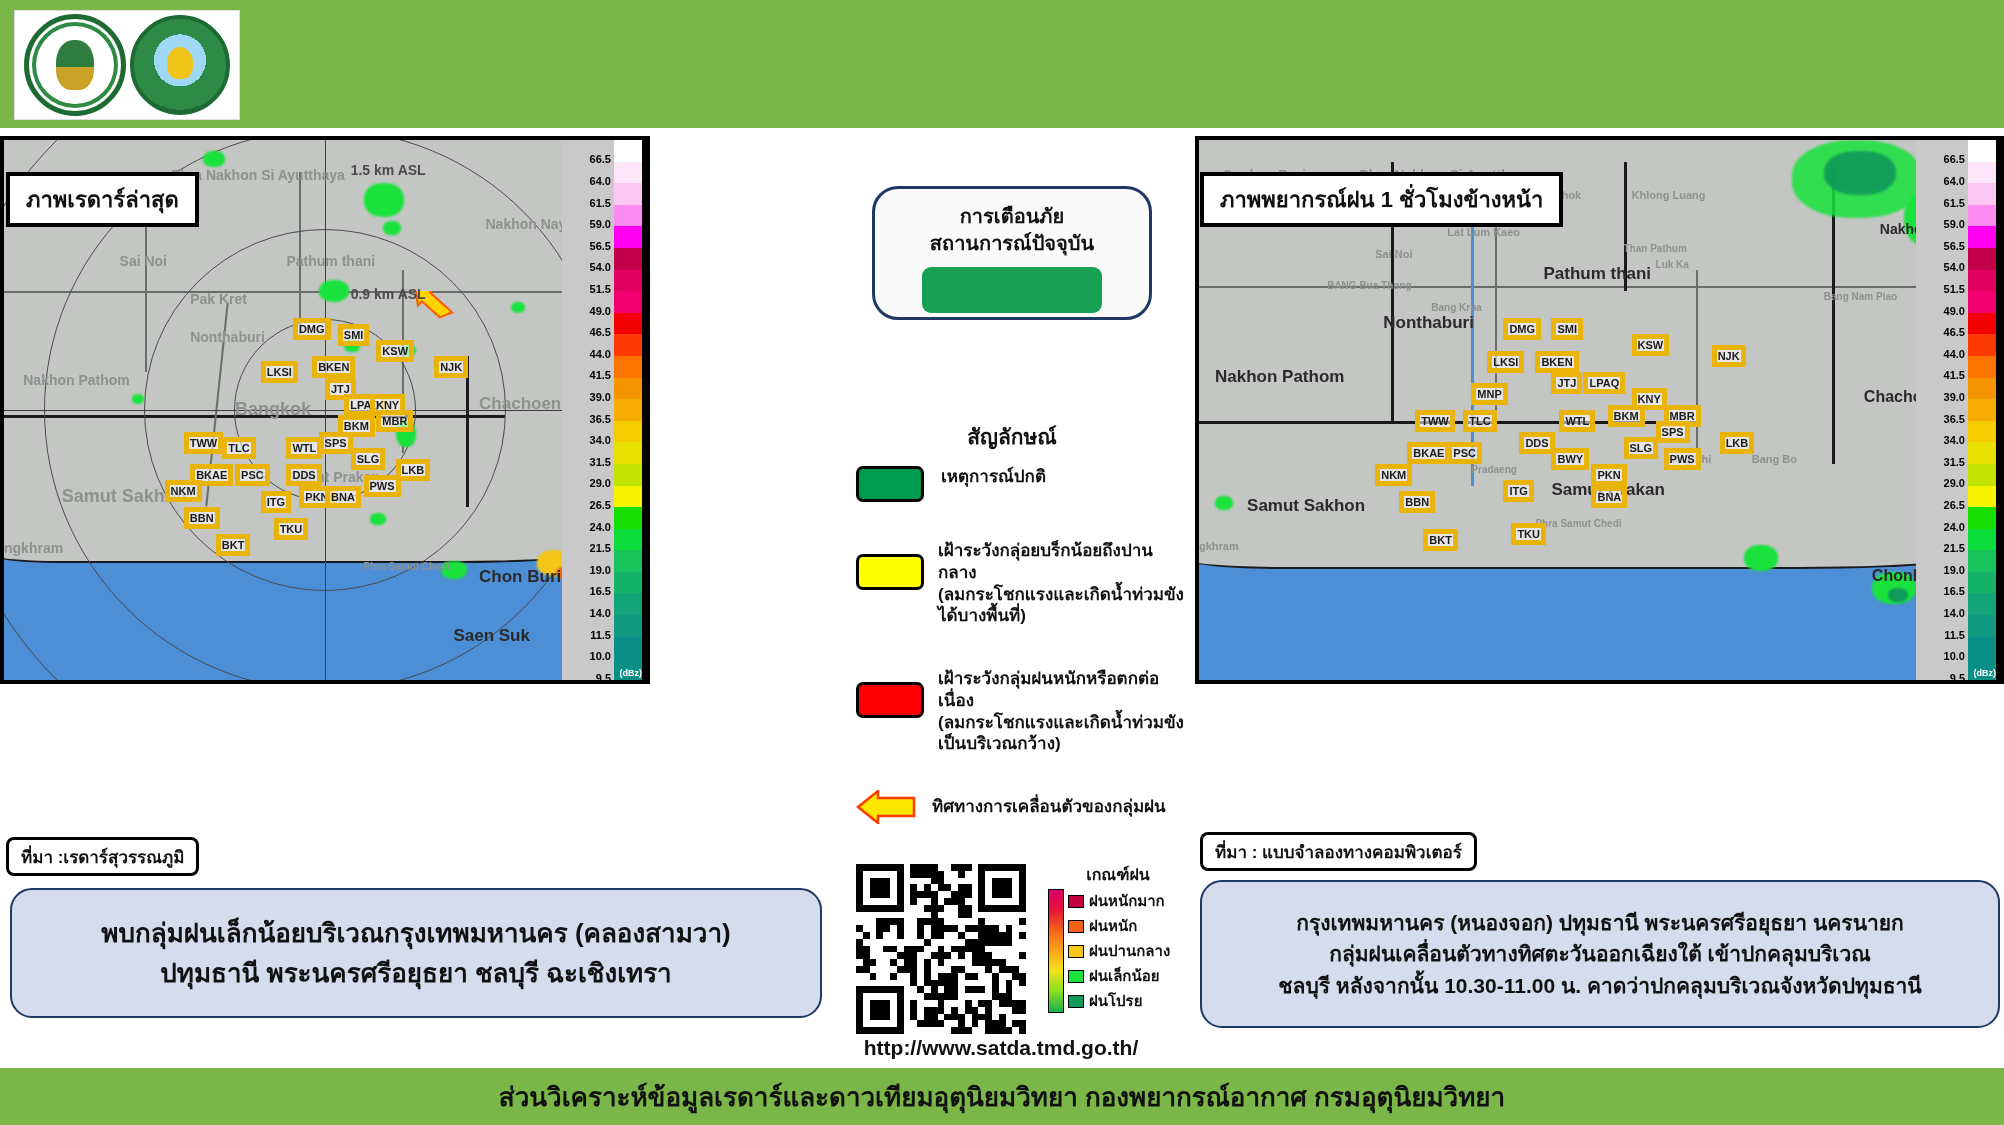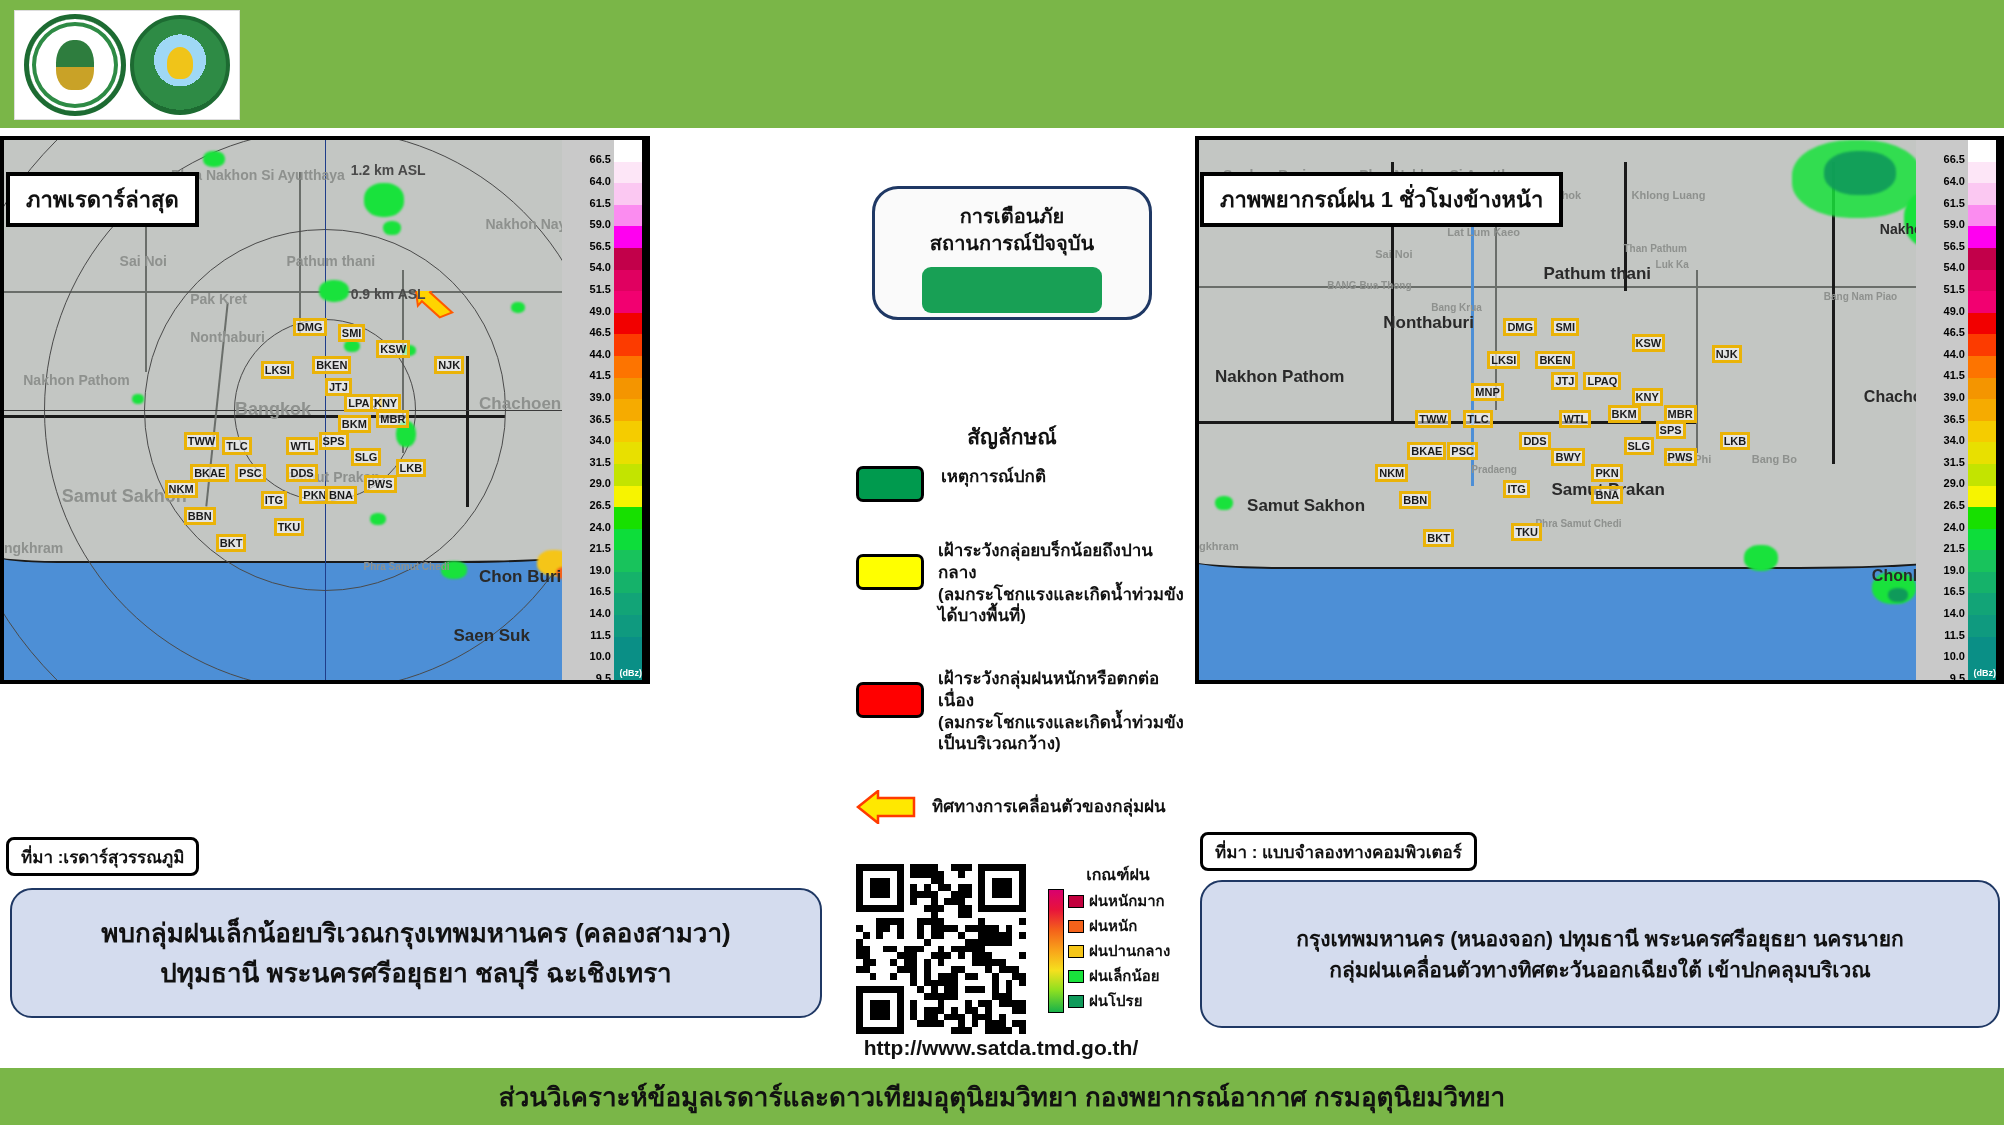--- a/index.html
+++ b/index.html
@@ -85,21 +85,21 @@
   .echo{position:absolute;border-radius:45%;filter:blur(1px);}
 
   .map-label{
     position:absolute;color:#8e918e;font-size:14px;font-weight:bold;
     white-space:nowrap;pointer-events:none;
   }
   .map-label.dark{color:#2a2a2a;}
   .sta-label{
     position:absolute;color:#1a1a1a;font-size:11px;font-weight:bold;
     background:rgba(255,255,255,0.55);
-    padding:0 1px;border:3px solid #eab308;white-space:nowrap;
+    padding:0 1px;border:5px solid #eab308;white-space:nowrap;
   }
 
   .panel-tab{
     position:absolute;background:#ffffff;border:4px solid #000000;
     color:#111;font-weight:bold;font-size:22px;
     padding:6px 16px;white-space:nowrap;z-index:20;
   }
   .source-tab{
     position:absolute;background:#ffffff;border:3px solid #000000;
     border-radius:8px;color:#111;font-weight:bold;font-size:17px;
@@ -249,21 +249,21 @@
     <div class="map-label" style="left:29%;top:35%;">Nonthaburi</div>
     <div class="map-label" style="left:3%;top:43%;">Nakhon Pathom</div>
     <div class="map-label" style="left:36%;top:48%;font-size:18px;">Bangkok</div>
     <div class="map-label" style="left:74%;top:47%;font-size:17px;">Chachoengsao</div>
     <div class="map-label" style="left:9%;top:64%;font-size:18px;">Samut Sakhon</div>
     <div class="map-label" style="left:44%;top:61%;">Samut Prakan</div>
     <div class="map-label dark" style="left:74%;top:79%;font-size:17px;">Chon Buri</div>
     <div class="map-label dark" style="left:70%;top:90%;font-size:17px;">Saen Suk</div>
     <div class="map-label" style="left:56%;top:78%;font-size:10px;">Phra Samut Chedi</div>
     <div class="map-label" style="left:0%;top:74%;">ngkhram</div>
-    <div class="map-label" style="left:54%;top:4%;color:#4a4a4a;">1.2 km ASL</div>
+    <div class="map-label" style="left:54%;top:4%;color:#4a4a4a;">1.5 km ASL</div>
     <div class="map-label" style="left:54%;top:27%;color:#4a4a4a;">0.9 km ASL</div>
 
     <div class="sta-label" style="left:45%;top:33%;">DMG</div>
     <div class="sta-label" style="left:52%;top:34%;">SMI</div>
     <div class="sta-label" style="left:58%;top:37%;">KSW</div>
     <div class="sta-label" style="left:67%;top:40%;">NJK</div>
     <div class="sta-label" style="left:48%;top:40%;">BKEN</div>
     <div class="sta-label" style="left:40%;top:41%;">LKSI</div>
     <div class="sta-label" style="left:50%;top:44%;">JTJ</div>
     <div class="sta-label" style="left:53%;top:47%;">LPAQ</div>
@@ -1189,17 +1189,18 @@
 </div>
 
 <div class="info-box" id="left-info">
   <span class="ln">พบกลุ่มฝนเล็กน้อยบริเวณกรุงเทพมหานคร (คลองสามวา)</span>
   <span class="ln">ปทุมธานี พระนครศรีอยุธยา ชลบุรี ฉะเชิงเทรา</span>
 </div>
 
 <div class="info-box" id="right-info">
   <span class="ln">กรุงเทพมหานคร (หนองจอก) ปทุมธานี พระนครศรีอยุธยา นครนายก</span>
   <span class="ln">กลุ่มฝนเคลื่อนตัวทางทิศตะวันออกเฉียงใต้  เข้าปกคลุมบริเวณ</span>
+  <span class="ln">ชลบุรี หลังจากนั้น 10.30-11.00 น. คาดว่าปกคลุมบริเวณจังหวัดปทุมธานี</span>
 </div>
 
 <div class="footer">
   <span>ส่วนวิเคราะห์ข้อมูลเรดาร์และดาวเทียมอุตุนิยมวิทยา   กองพยากรณ์อากาศ   กรมอุตุนิยมวิทยา</span>
 </div>
 
 </body></html>

